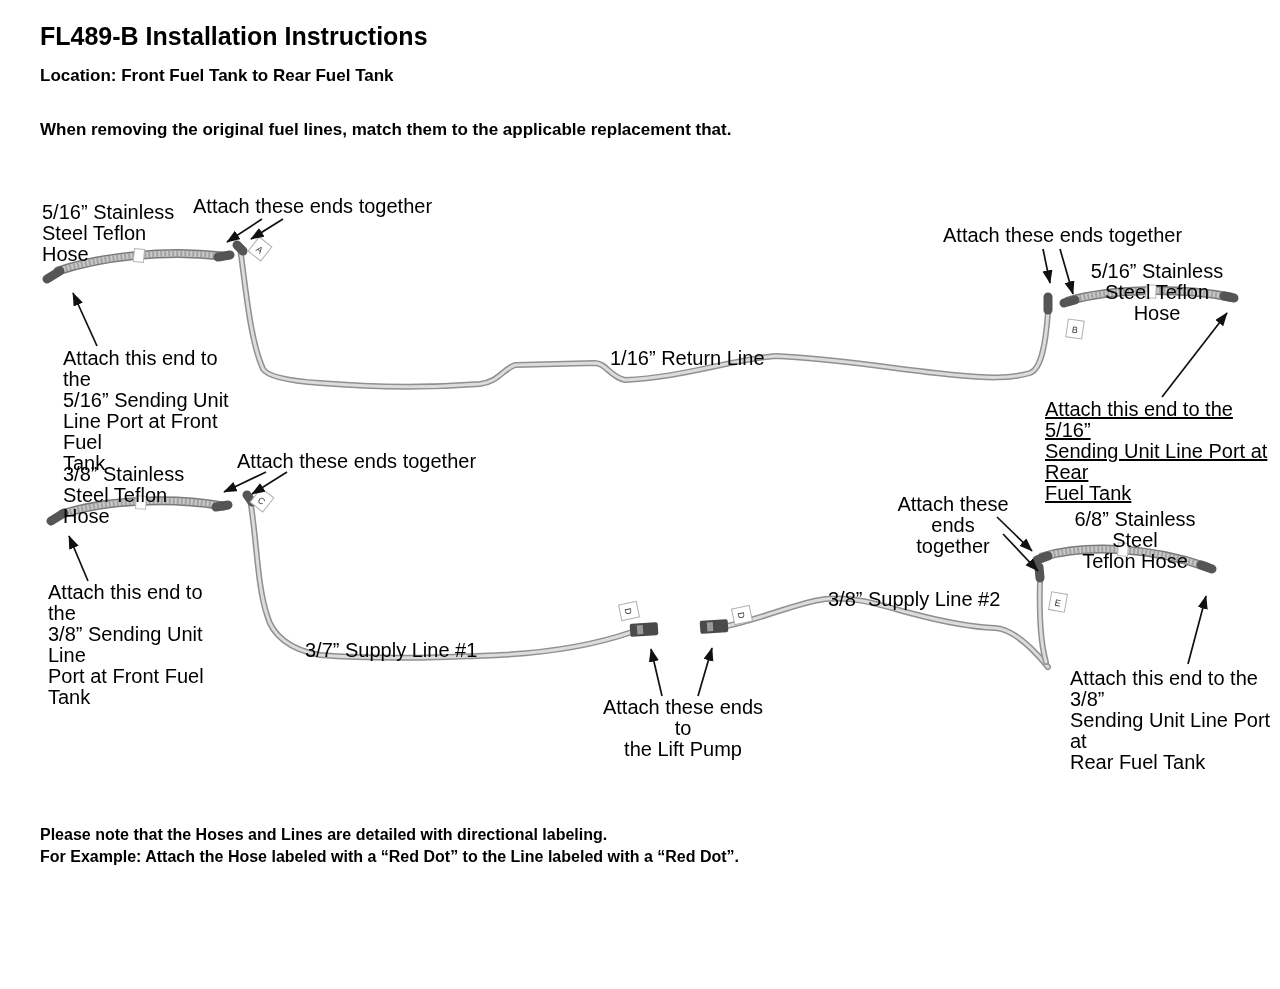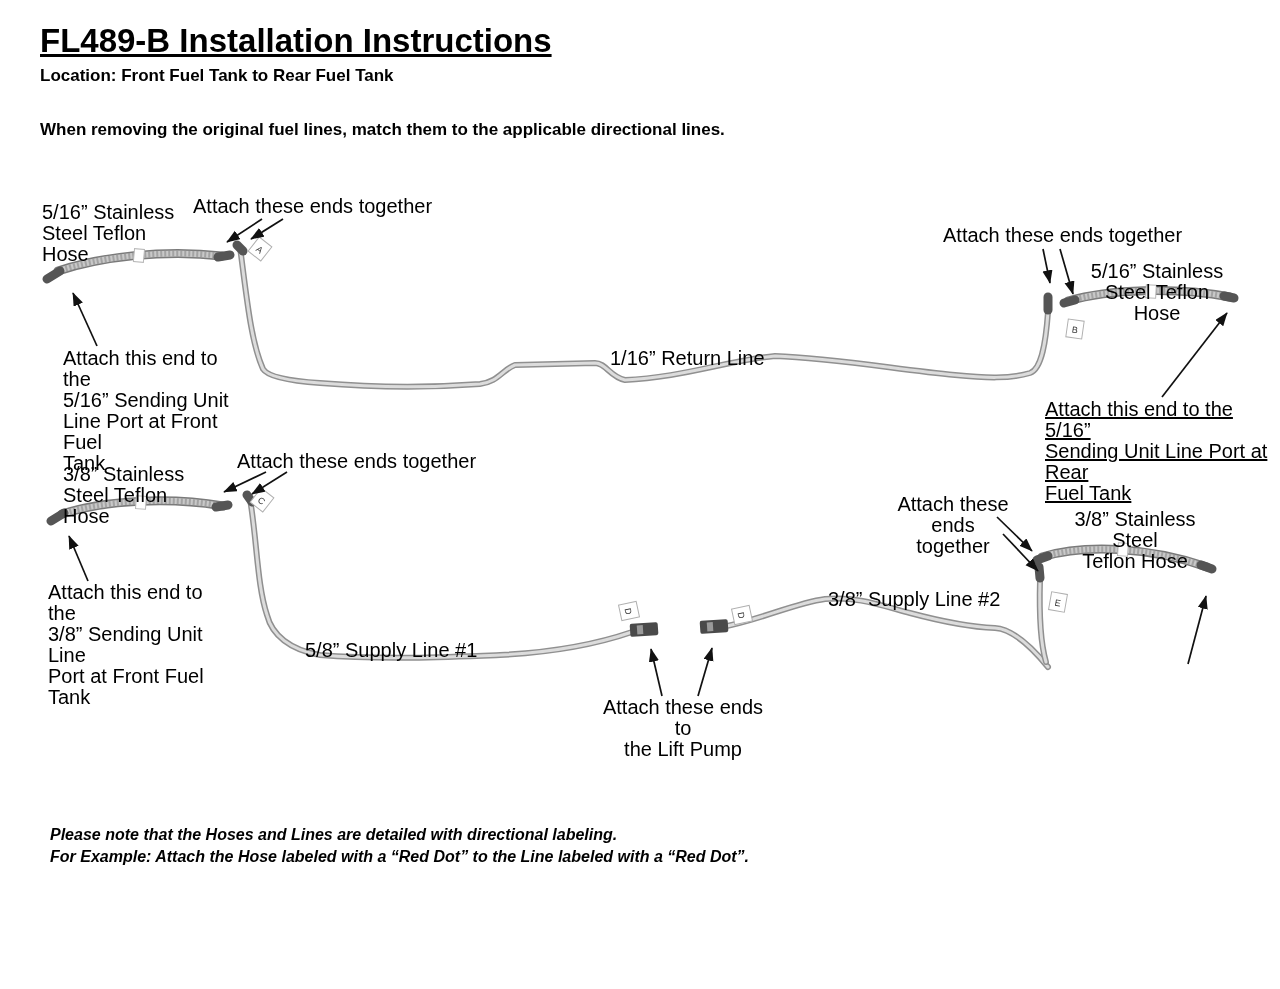--- a/index.html
+++ b/index.html
@@ -1,45 +1,45 @@
 <!DOCTYPE html>
 <html><head>
 <meta charset="utf-8">
 <style>
   html,body{margin:0;padding:0;background:#fff;}
   .page{
     position:relative;width:1280px;height:989px;background:#ffffff;
     font-family:"Liberation Sans",sans-serif;color:#000;overflow:hidden;
   }
-  .title{position:absolute;left:40px;top:22px;font-size:33px;font-weight:bold;text-decoration:underline;}
+  .title{position:absolute;left:40px;top:22px;font-size:25px;font-weight:bold;}
   .subtitle{position:absolute;left:40px;top:66px;font-size:17px;font-weight:bold;}
   .instruction{position:absolute;left:40px;top:120px;font-size:17px;font-weight:bold;}
   .lbl{position:absolute;font-size:20px;line-height:21px;white-space:pre-line;}
   .lbl.center{text-align:center;}
-  .footer-line{position:absolute;left:50px;font-size:16px;font-weight:bold;white-space:pre;font-style:italic;}
+  .footer-line{position:absolute;left:40px;font-size:16px;font-weight:bold;white-space:pre;}
   svg.diagram{position:absolute;left:0;top:0;}
   .tube-o{fill:none;stroke:#909090;stroke-width:6;stroke-linecap:round;stroke-linejoin:round;}
   .tube-i{fill:none;stroke:#dcdcdc;stroke-width:3;stroke-linecap:round;stroke-linejoin:round;}
   .hose-o{fill:none;stroke:#7a7a7a;stroke-width:9;stroke-linecap:round;}
   .hose-i{fill:none;stroke:#c9c9c9;stroke-width:6;stroke-linecap:round;}
   .hose-b{fill:none;stroke:#8f8f8f;stroke-width:6;stroke-dasharray:2 2;opacity:.65;}
   .fit{stroke:#555;stroke-width:9;stroke-linecap:round;}
   .arrow{stroke:#111;stroke-width:1.7;}
   .tag rect{fill:#fff;stroke:#b0b0b0;stroke-width:1;}
   .tag text{font-size:9px;fill:#333;text-anchor:middle;font-family:"Liberation Sans",sans-serif;}
   .band{fill:#fff;stroke:#b8b8b8;stroke-width:1;}
 </style>
 </head>
 <body>
 
 <div class="page">
 
   <div class="title">FL489-B Installation Instructions</div>
   <div class="subtitle">Location: Front Fuel Tank to Rear Fuel Tank</div>
-  <div class="instruction">When removing the original fuel lines, match them to the applicable directional lines.</div>
+  <div class="instruction">When removing the original fuel lines, match them to the applicable replacement that.</div>
 
   <svg class="diagram" width="1280" height="989" viewBox="0 0 1280 989">
     <defs>
       <marker id="ah" markerWidth="10" markerHeight="8" refX="7.5" refY="3" orient="auto">
         <path d="M0,0 L8,3 L0,6 z" fill="#111"></path>
       </marker>
       <path id="p-h516l" d="M58,271 C100,257 165,249 222,256"></path>
       <path id="p-return" d="M240,247 C247,300 251,342 263,369 C268,377 290,381 320,383 C380,388 440,387 480,384 C498,382 502,370 515,365 L595,363 C606,363 610,377 625,380 C680,378 730,360 775,356 C835,358 900,370 955,375 C985,378 1010,379 1030,373 C1042,369 1046,340 1048,312"></path>
       <path id="p-h516r" d="M1068,301 C1110,289 1175,287 1230,297"></path>
       <path id="p-h38l" d="M62,514 C105,500 170,497 223,506"></path>
@@ -176,25 +176,28 @@
   <div class="lbl" style="left:1045px;top:399px;width:235px;text-decoration:underline;">Attach this end to the 5/16”
 Sending Unit Line Port at Rear
 Fuel Tank</div>
   <div class="lbl" style="left:63px;top:464px;width:150px;">3/8” Stainless
 Steel Teflon Hose</div>
   <div class="lbl" style="left:237px;top:451px;">Attach these ends together</div>
   <div class="lbl" style="left:48px;top:582px;width:180px;">Attach this end to the
 3/8” Sending Unit Line
 Port at Front Fuel
 Tank</div>
-  <div class="lbl" style="left:305px;top:640px;">5/8” Supply Line #1</div>
+  <div class="lbl" style="left:305px;top:640px;">3/7” Supply Line #1</div>
   <div class="lbl" style="left:828px;top:589px;">3/8” Supply Line #2</div>
   <div class="lbl center" style="left:878px;top:494px;width:150px;">Attach these ends
 together</div>
-  <div class="lbl center" style="left:1055px;top:509px;width:160px;">3/8” Stainless Steel
+  <div class="lbl center" style="left:1055px;top:509px;width:160px;">6/8” Stainless Steel
 Teflon Hose</div>
   <div class="lbl center" style="left:598px;top:697px;width:170px;">Attach these ends to
 the Lift Pump</div>
+  <div class="lbl" style="left:1070px;top:668px;width:205px;">Attach this end to the 3/8”
+Sending Unit Line Port at
+Rear Fuel Tank</div>
 
   <div class="footer-line" style="top:826px;">Please note that the Hoses and Lines are detailed with directional labeling.</div>
   <div class="footer-line" style="top:848px;">For Example: Attach the Hose labeled with a “Red Dot” to the Line labeled with a “Red Dot”.</div>
 
 </div>
 
 </body></html>

